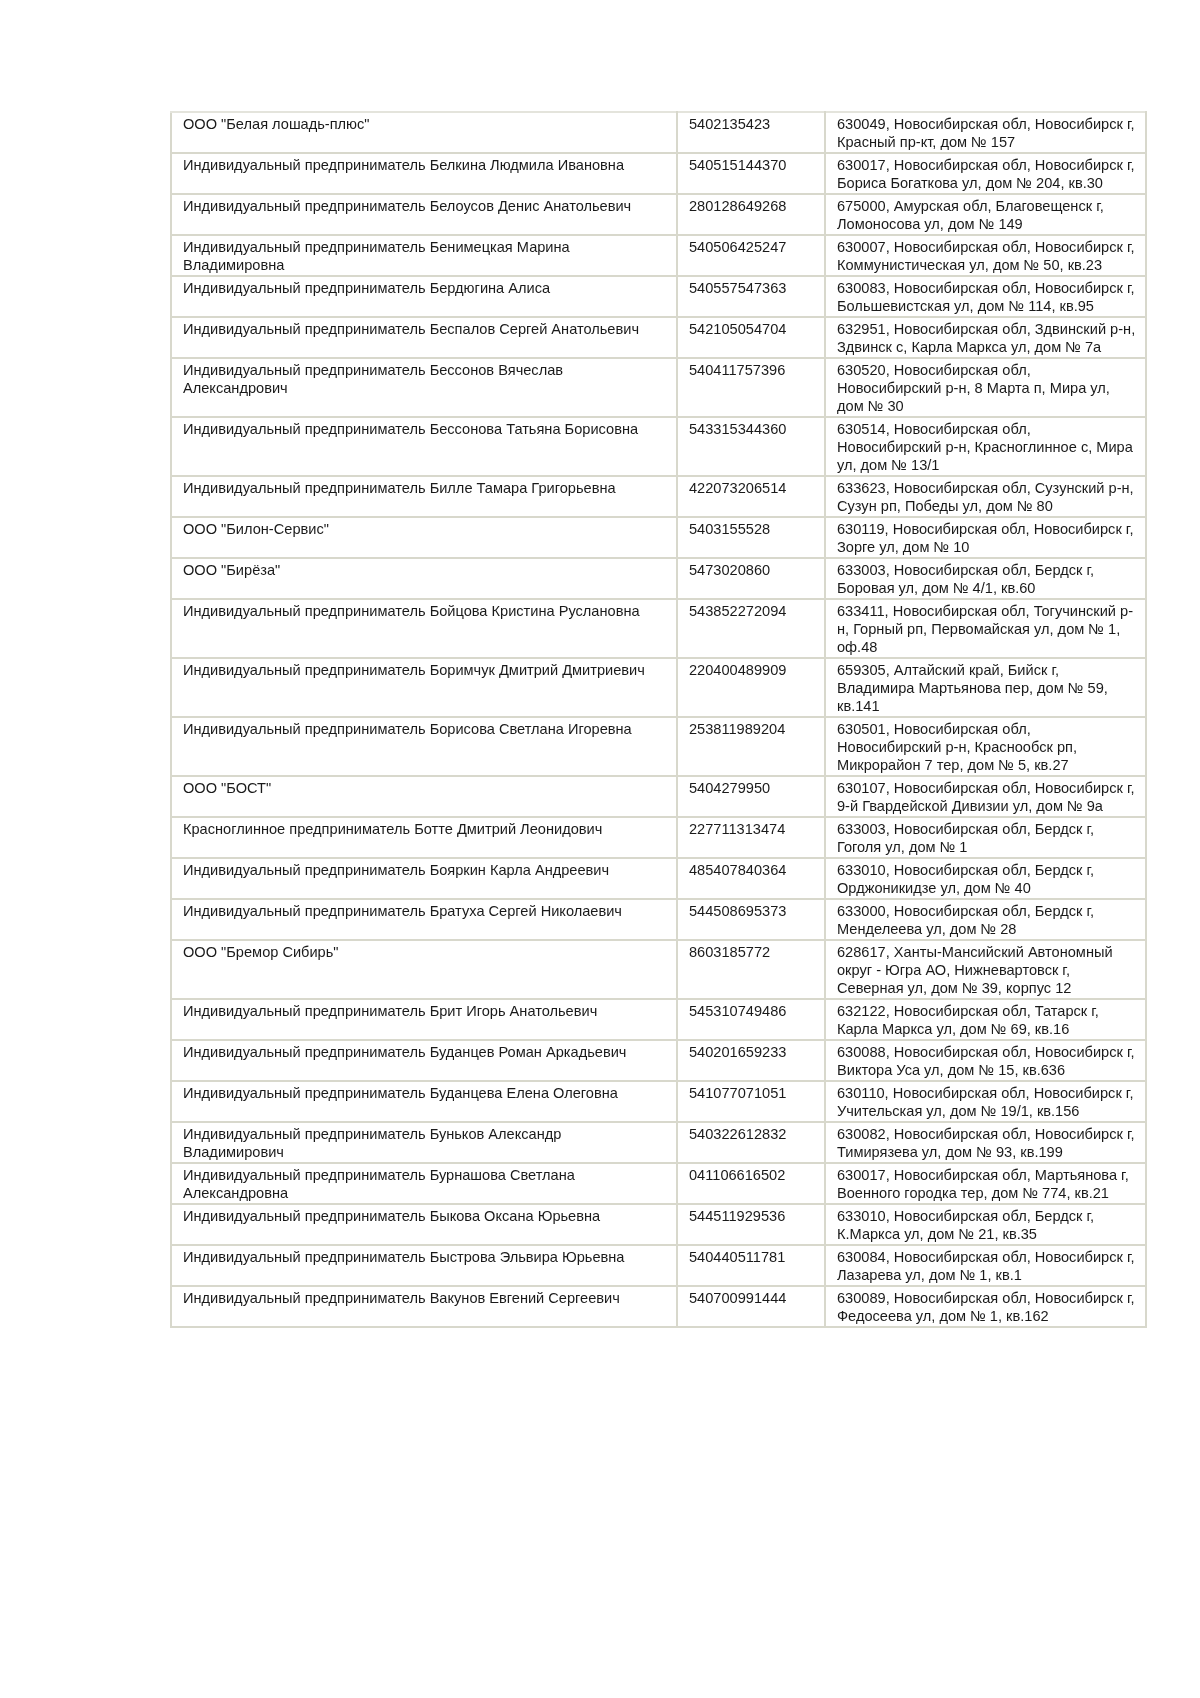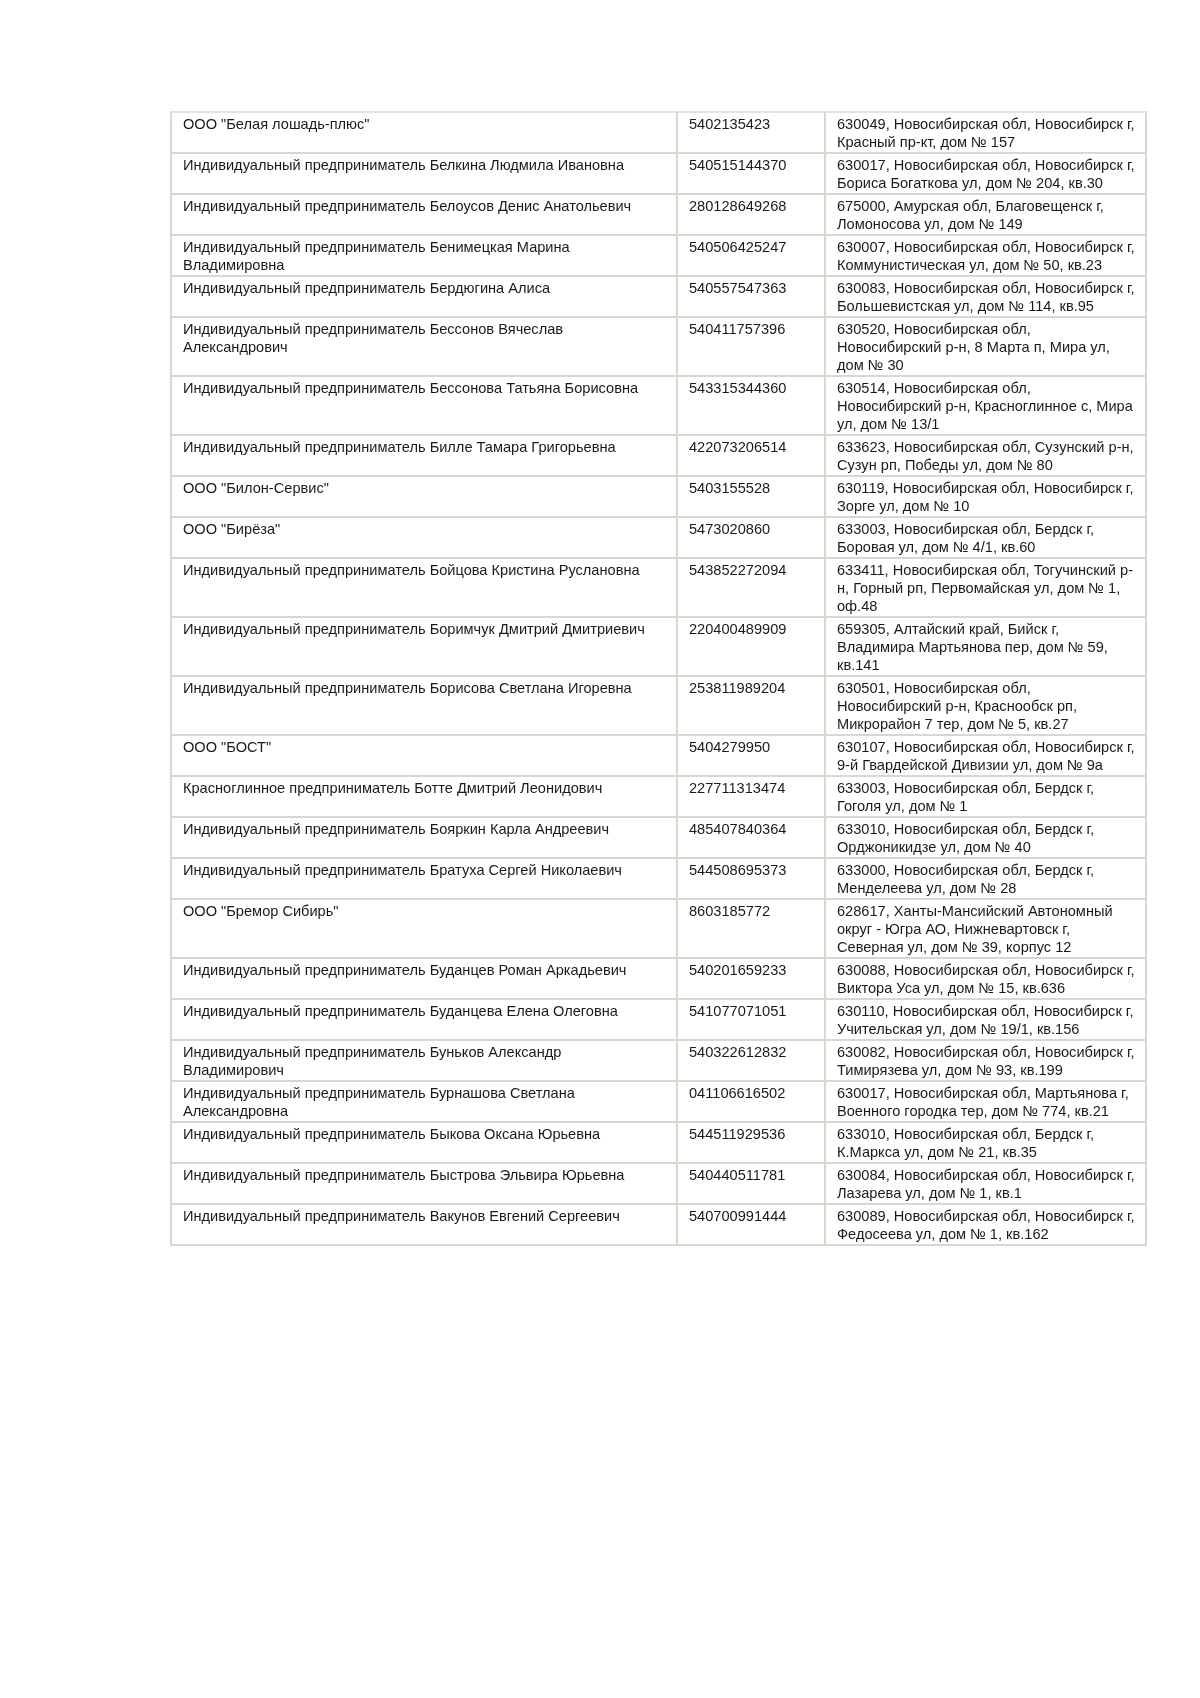--- a/index.html
+++ b/index.html
@@ -81,20 +81,25 @@
           <td class="name">Индивидуальный предприниматель Бенимецкая Марина Владимировна</td>
           <td class="inn">540506425247</td>
           <td class="addr">630007, Новосибирская обл, Новосибирск г, Коммунистическая ул, дом № 50, кв.23</td>
         </tr>
         <tr>
           <td class="name">Индивидуальный предприниматель Бердюгина Алиса</td>
           <td class="inn">540557547363</td>
           <td class="addr">630083, Новосибирская обл, Новосибирск г, Большевистская ул, дом № 114, кв.95</td>
         </tr>
         <tr>
+          <td class="name">Индивидуальный предприниматель Беспалов Сергей Анатольевич</td>
+          <td class="inn">542105054704</td>
+          <td class="addr">632951, Новосибирская обл, Здвинский р-н, Здвинск с, Карла Маркса ул, дом № 7а</td>
+        </tr>
+        <tr>
           <td class="name">Индивидуальный предприниматель Бессонов Вячеслав Александрович</td>
           <td class="inn">540411757396</td>
           <td class="addr">630520, Новосибирская обл, Новосибирский р-н, 8 Марта п, Мира ул, дом № 30</td>
         </tr>
         <tr>
           <td class="name">Индивидуальный предприниматель Бессонова Татьяна Борисовна</td>
           <td class="inn">543315344360</td>
           <td class="addr">630514, Новосибирская обл, Новосибирский р-н, Красноглинное с, Мира ул, дом № 13/1</td>
         </tr>
         <tr>
@@ -144,20 +149,25 @@
         </tr>
         <tr>
           <td class="name">Индивидуальный предприниматель Братуха Сергей Николаевич</td>
           <td class="inn">544508695373</td>
           <td class="addr">633000, Новосибирская обл, Бердск г, Менделеева ул, дом № 28</td>
         </tr>
         <tr>
           <td class="name">ООО "Бремор Сибирь"</td>
           <td class="inn">8603185772</td>
           <td class="addr">628617, Ханты-Мансийский Автономный округ - Югра АО, Нижневартовск г, Северная ул, дом № 39, корпус 12</td>
+        </tr>
+        <tr>
+          <td class="name">Индивидуальный предприниматель Брит Игорь Анатольевич</td>
+          <td class="inn">545310749486</td>
+          <td class="addr">632122, Новосибирская обл, Татарск г, Карла Маркса ул, дом № 69, кв.16</td>
         </tr>
         <tr>
           <td class="name">Индивидуальный предприниматель Буданцев Роман Аркадьевич</td>
           <td class="inn">540201659233</td>
           <td class="addr">630088, Новосибирская обл, Новосибирск г, Виктора Уса ул, дом № 15, кв.636</td>
         </tr>
         <tr>
           <td class="name">Индивидуальный предприниматель Буданцева Елена Олеговна</td>
           <td class="inn">541077071051</td>
           <td class="addr">630110, Новосибирская обл, Новосибирск г, Учительская ул, дом № 19/1, кв.156</td>

